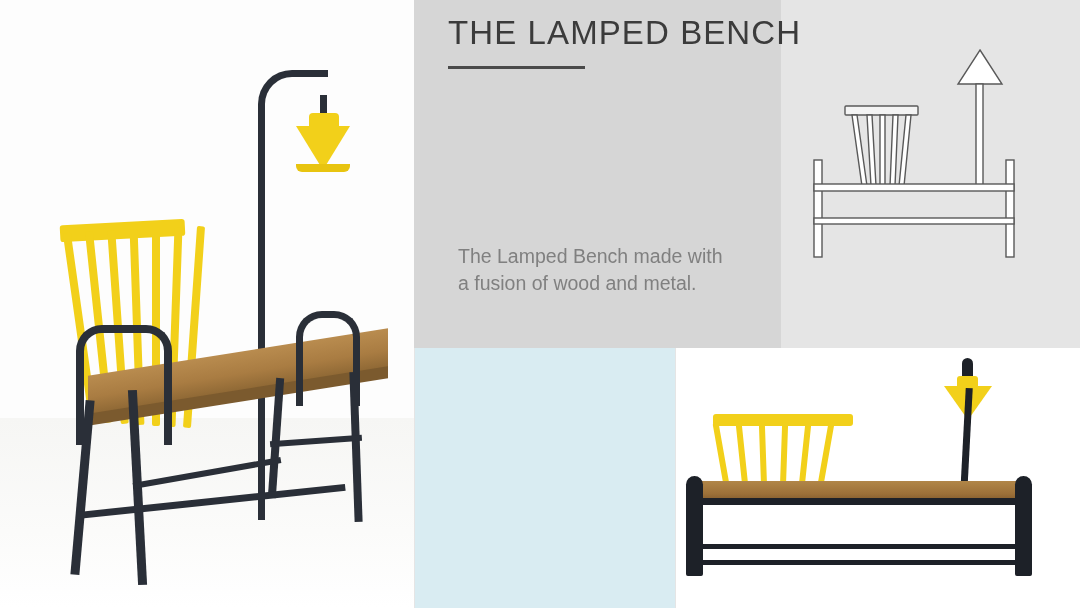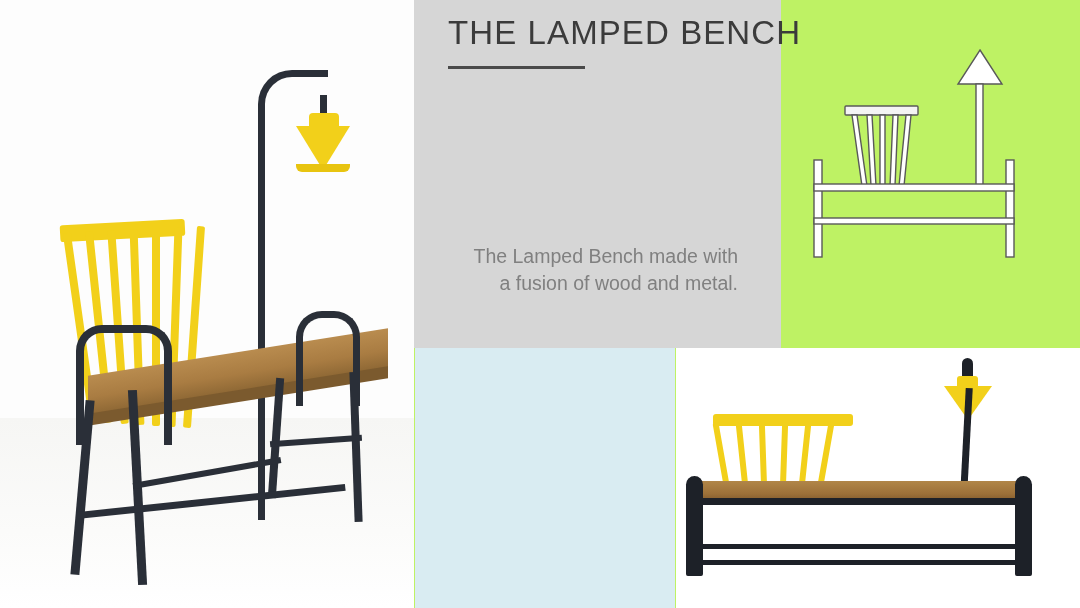--- a/index.html
+++ b/index.html
@@ -7,21 +7,21 @@
     padding: 0;
     background: #ffffff;
   }
   body {
     font-family: "Liberation Sans", sans-serif;
   }
   .slide {
     position: relative;
     width: 1080px;
     height: 608px;
-    background: #bef264;
+    background: #e5e5e5;
     overflow: hidden;
   }
 
   
   .panel-gray {
     position: absolute;
     left: 414px;
     top: 0;
     width: 367px;
     height: 348px;
@@ -64,21 +64,21 @@
     background: #4a4a4a;
   }
   .body-copy {
     position: absolute;
     left: 44px;
     top: 243px;
     width: 280px;
     font-size: 19.5px;
     line-height: 27px;
     color: #808080;
-    text-align: right;
+    text-align: left;
     font-weight: 400;
   }
 
   
   .hero {
     position: absolute;
     left: 0; top: 0;
     width: 414px; height: 608px;
     background: #fdfdfd;
     overflow: hidden;

